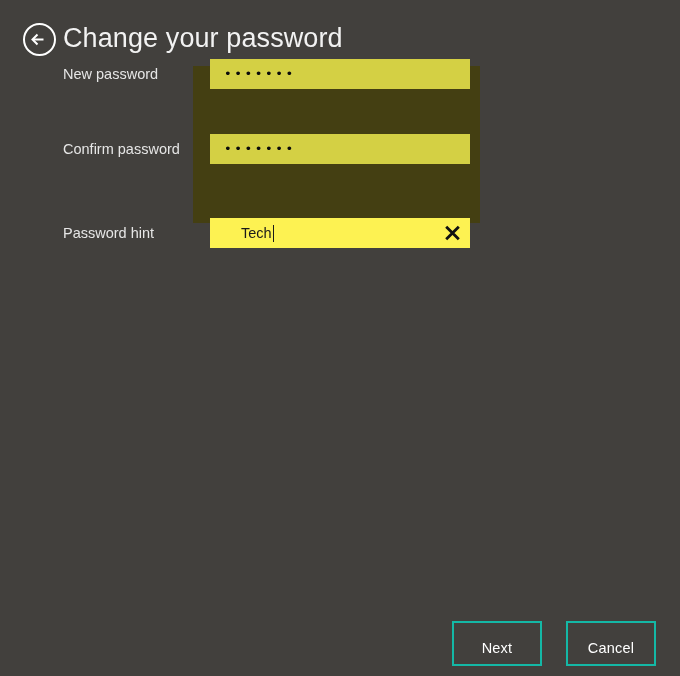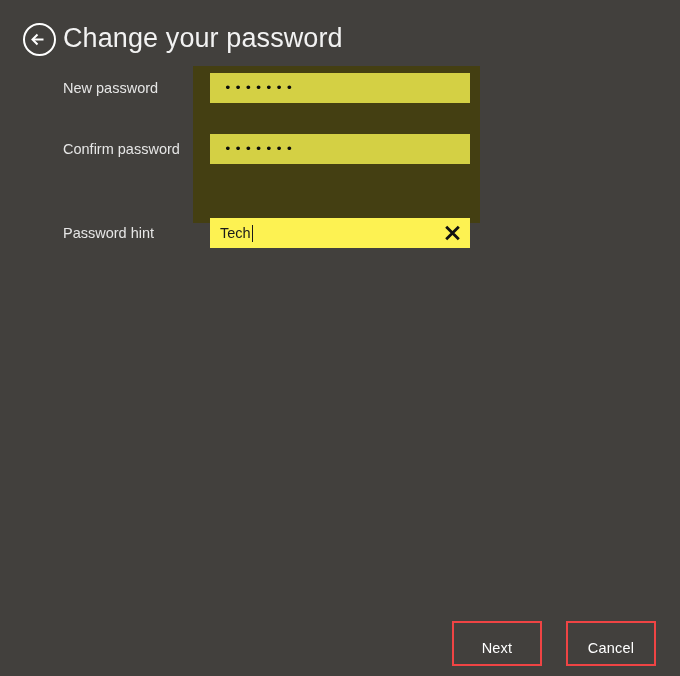--- a/index.html
+++ b/index.html
@@ -58,21 +58,21 @@
     height: 157px;
     background: #443f12;
   }
 
   .field-row {
     position: absolute;
     left: 0;
     width: 680px;
     height: 30px;
   }
-  .field-row.row-1 { top: 73px; }
+  .field-row.row-1 { top: 59px; }
   .field-row.row-2 { top: 134px; }
   .field-row.row-3 { top: 193px; margin-top: 25px; }
 
   .field-label {
     position: absolute;
     left: 63px;
     top: 0;
     width: 130px;
     height: 30px;
     line-height: 30px;
@@ -102,21 +102,21 @@
     padding-left: 14px;
     font-size: 13px;
     color: #0c0c0c;
     letter-spacing: 2.6px;
     line-height: 30px;
     font-family: "DejaVu Sans", sans-serif;
     user-select: none;
   }
 
   .hint-text {
-    padding-left: 10px;
+    padding-left: 31px;
     font-size: 14.5px;
     color: #1a1a1a;
     line-height: 30px;
     white-space: nowrap;
   }
   .caret {
     display: inline-block;
     width: 1px;
     height: 17px;
     background: #1a1a1a;
@@ -142,21 +142,21 @@
     top: 621px;
     width: 680px;
     height: 31px;
   }
   .action-button {
     position: absolute;
     top: 0;
     height: 45px;
     box-sizing: border-box;
     background: #42403d;
-    border: 2px solid #ef4444;
+    border: 2px solid #14b8a6;
     color: #ffffff;
     font-size: 14.5px;
     font-family: "Liberation Sans", sans-serif;
     line-height: 27px;
     text-align: center;
     cursor: pointer;
     padding: 12px;
     letter-spacing: 0.2px;
   }
   .btn-next   { left: 452px; width: 90px; }

